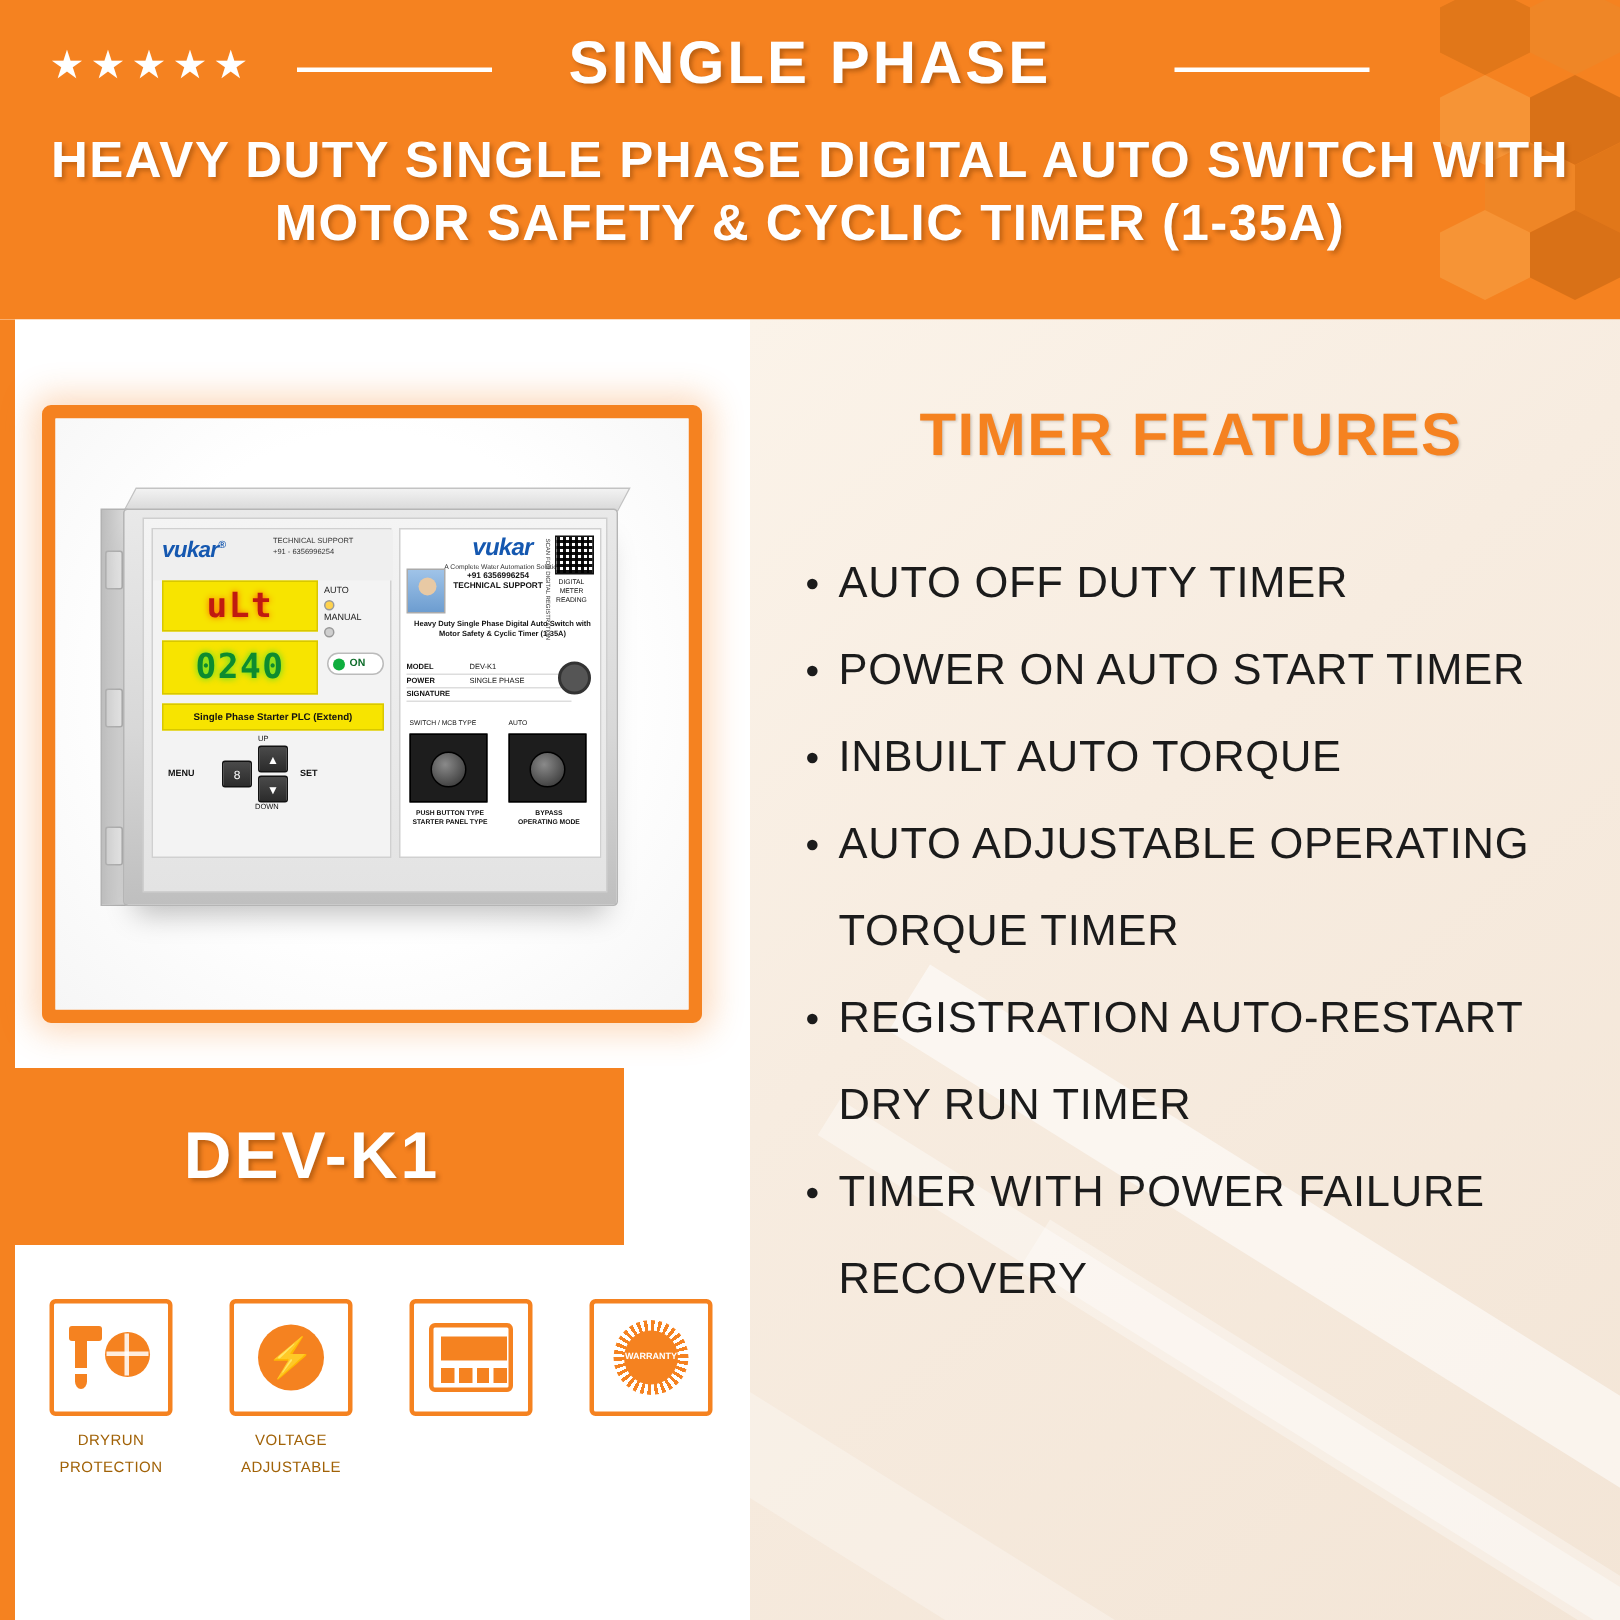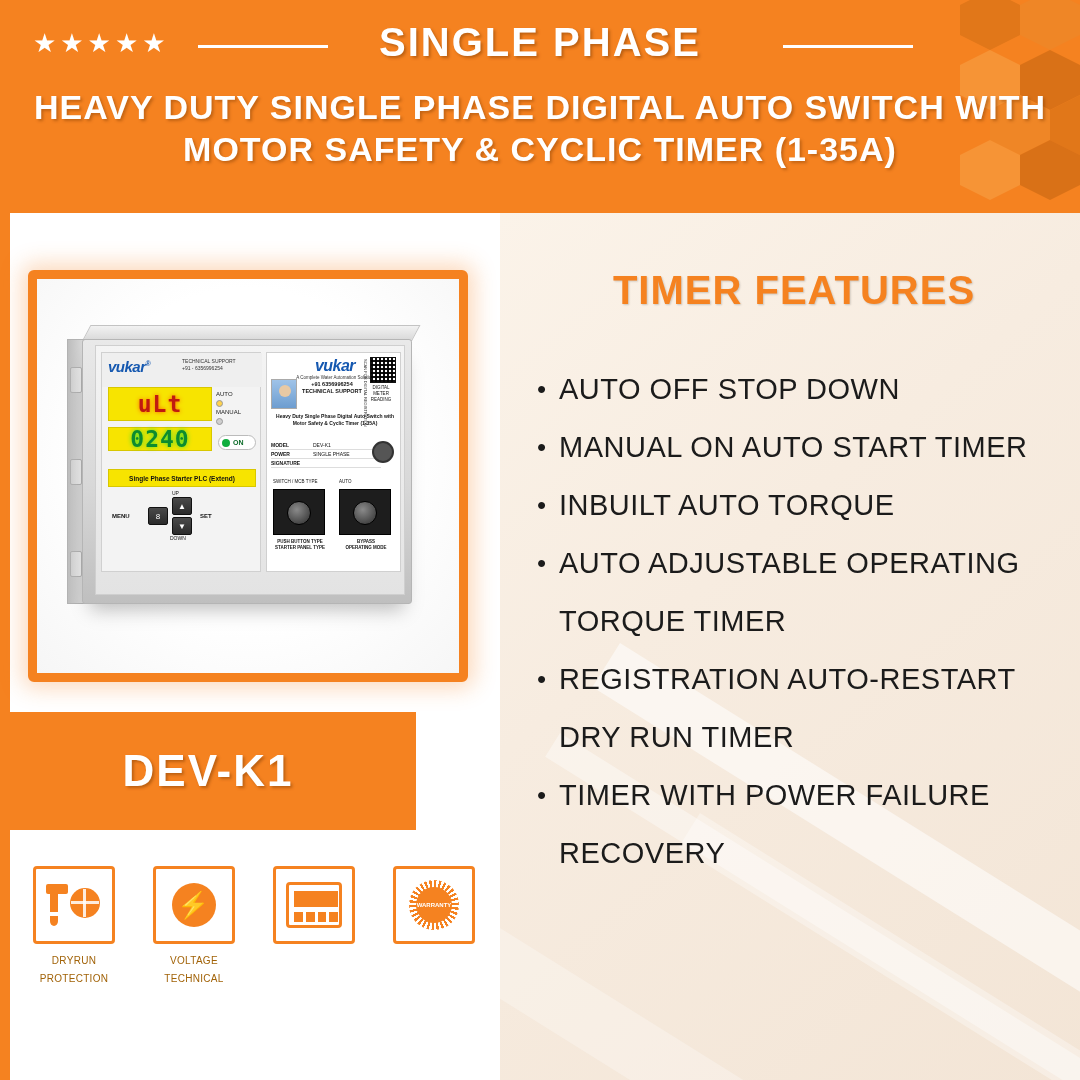--- a/index.html
+++ b/index.html
@@ -199,21 +199,21 @@
   .sel-auto { top: 38px; }
   .sel-manual { top: 56px; }
   .sel-led {
     position: absolute; left: 114px; width: 7px; height: 7px;
     border-radius: 50%; background: #cfcfcf; border: 1px solid #999;
   }
   .sel-led.a { top: 47px; background:#ffd24d; }
   .sel-led.m { top: 65px; }
   .disp-green {
     position: absolute; left: 6px; top: 74px;
-    width: 104px; height: 24px;
+    width: 104px; height: 36px;
     background: #f7e400;
     border: 1px solid #d8c700;
     display: flex; align-items: center; justify-content: center;
   }
   .disp-green span {
     font-family: "DejaVu Sans Mono", monospace;
     color: #0d8b2f; font-size: 23px; font-weight: bold; letter-spacing: 1px;
     text-shadow: 0 0 5px rgba(0,220,60,.75);
   }
   .on-pill {
@@ -557,21 +557,21 @@
       </div>
     </div>
     <div class="ico-cap" style="white-space: pre-line;">DRYRUN
 PROTECTION</div>
   </div>
   <div class="ico-cell">
     <div class="ico-box">
       <div class="bolt-circle">⚡</div>
     </div>
     <div class="ico-cap" style="white-space: pre-line;">VOLTAGE
-TECHNICAL</div>
+ADJUSTABLE</div>
   </div>
   <div class="ico-cell">
     <div class="ico-box">
       <div class="counter">
         <i class="disp"></i>
         <i class="row2">
             <i></i>
             <i></i>
             <i></i>
             <i></i>
@@ -587,25 +587,25 @@
           </div>
       </div>
     </div>
   </div>
 </div>
 
 <div class="feat-title">TIMER FEATURES</div>
 <div class="feat-list">
   <div class="feat-item">
     <span class="feat-bullet">•</span>
-    <span class="feat-text">AUTO OFF STOP DOWN</span>
+    <span class="feat-text">AUTO OFF DUTY TIMER</span>
   </div>
   <div class="feat-item">
     <span class="feat-bullet">•</span>
-    <span class="feat-text">MANUAL ON AUTO START TIMER</span>
+    <span class="feat-text">POWER ON AUTO START TIMER</span>
   </div>
   <div class="feat-item">
     <span class="feat-bullet">•</span>
     <span class="feat-text">INBUILT AUTO TORQUE</span>
   </div>
   <div class="feat-item">
     <span class="feat-bullet">•</span>
     <span class="feat-text">AUTO ADJUSTABLE OPERATING TORQUE TIMER</span>
   </div>
   <div class="feat-item">

